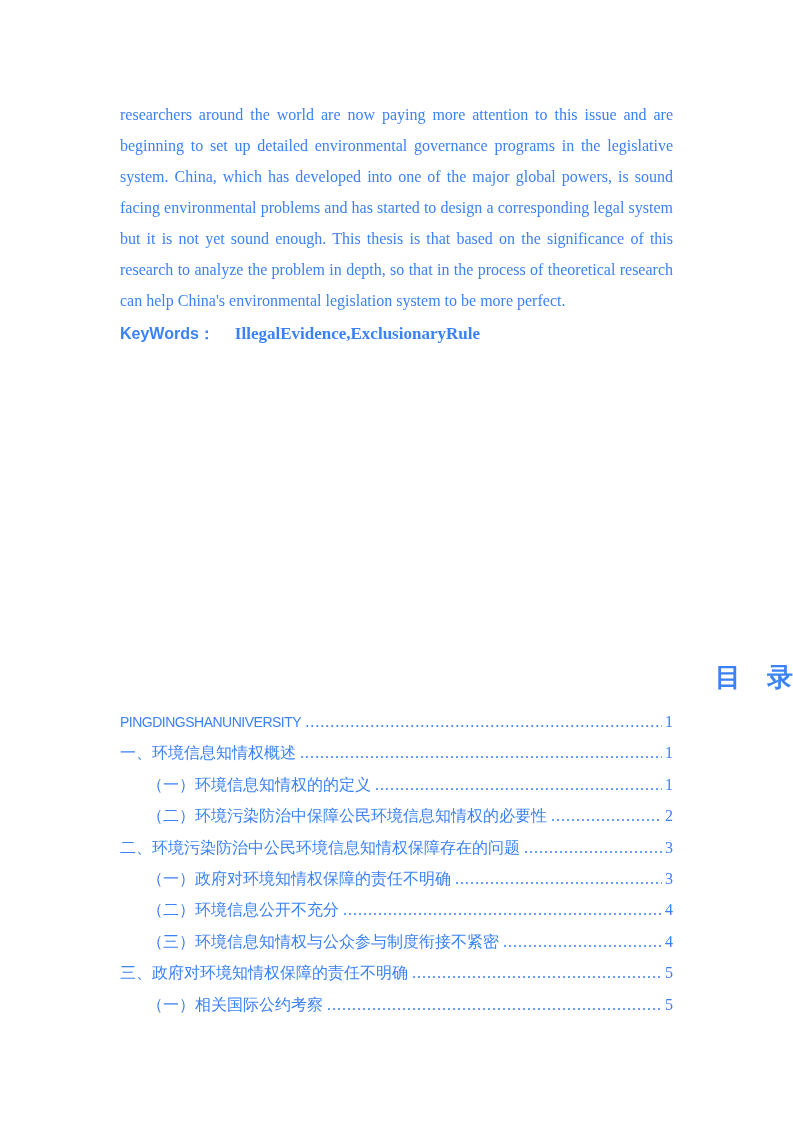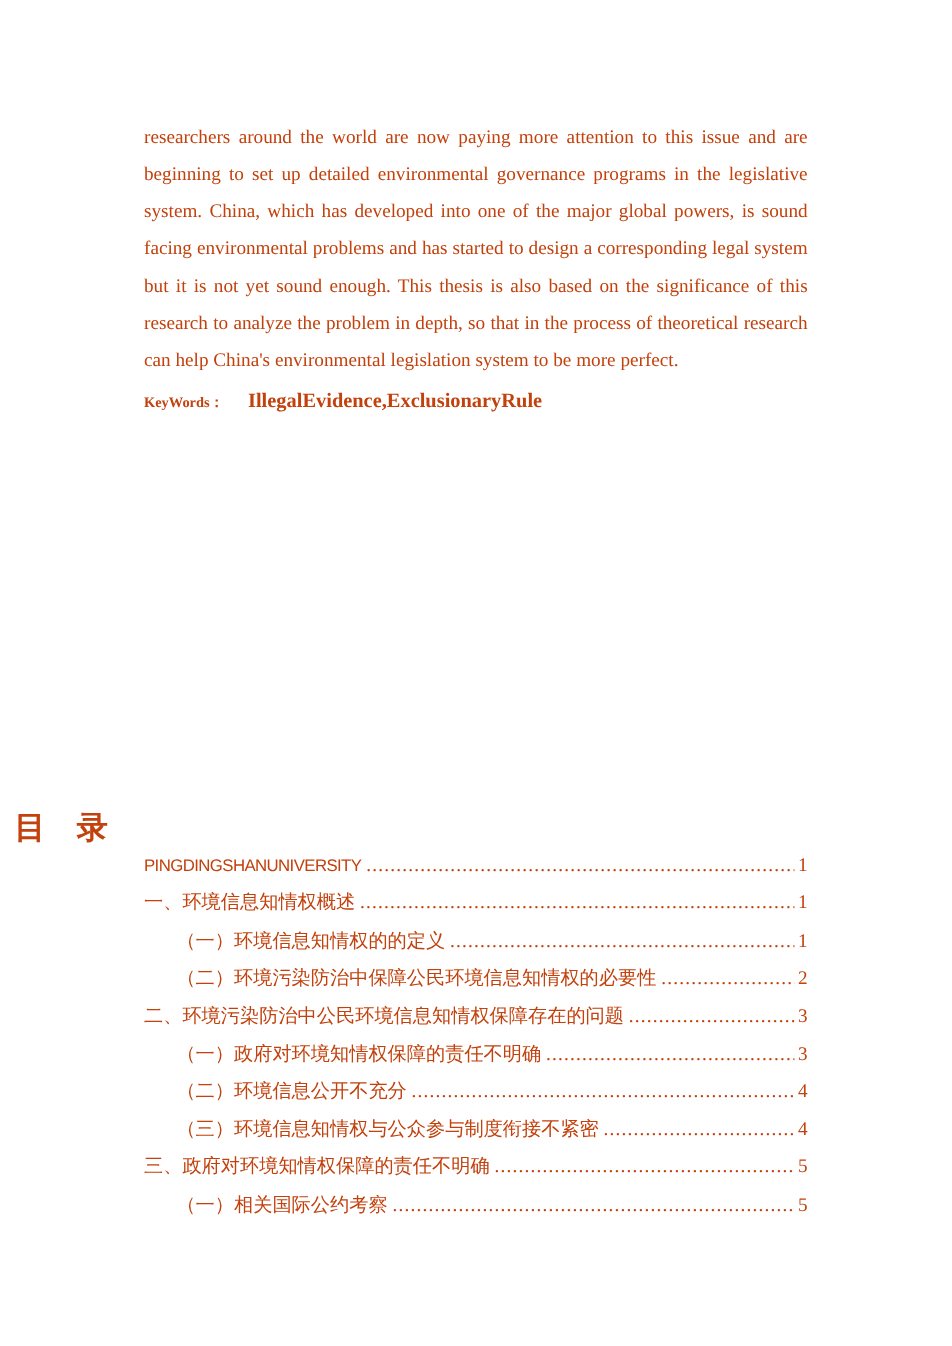--- a/index.html
+++ b/index.html
@@ -5,21 +5,21 @@
   html, body {
     margin: 0;
     padding: 0;
     background: #ffffff;
   }
   .page {
     position: relative;
     width: 793px;
     height: 1122px;
     background: #ffffff;
-    color: #c2410c;
+    color: #3b82f6;
     font-family: "Liberation Serif", serif;
     overflow: hidden;
   }
 
   
   .abstract {
     position: absolute;
     left: 120px;
     top: 99px;
     width: 553px;
@@ -40,39 +40,39 @@
   
   .keywords {
     position: absolute;
     left: 120px;
     top: 318px;
     width: 553px;
     margin: 0;
     line-height: 31px;
   }
   .kw-label, .kw-sep {
-    font-family: Liberation Serif, serif;
+    font-family: Liberation Sans, sans-serif;
     font-weight: 700;
-    font-size: 12px;
+    font-size: 16px;
   }
   .kw-value {
     font-family: "Liberation Serif", serif;
     font-size: 17px;
     margin-left: 20px;
     font-weight: bold;
   }
 
   
   .toc-title {
     position: absolute;
     left: 0;
     right: 0;
     top: 661px;
-    margin: 12px;
-    text-align: left;
+    margin: 0;
+    text-align: right;
     font-family: "Liberation Serif", serif;
     font-size: 26px;
     font-weight: 700;
     line-height: 34px;
   }
 
   
   .toc {
     position: absolute;
     left: 120px;
@@ -118,21 +118,21 @@
 </head>
 <body>
 
 <div class="page">
 
   <div class="abstract">
     <div class="jline">researchers around the world are now paying more attention to this issue and are</div>
     <div class="jline">beginning to set up detailed environmental governance programs in the legislative</div>
     <div class="jline">system. China, which has developed into one of the major global powers, is sound</div>
     <div class="jline">facing environmental problems and has started to design a corresponding legal system</div>
-    <div class="jline">but it is not yet sound enough. This thesis is also based on the significance of this</div>
+    <div class="jline">but it is not yet sound enough. This thesis is that based on the significance of this</div>
     <div class="jline">research to analyze the problem in depth, so that in the process of theoretical research</div>
     <div class="jline last">can help China's environmental legislation system to be more perfect.</div>
   </div>
 
   <p class="keywords"><span class="kw-label">KeyWords</span><span class="kw-sep">：</span><span class="kw-value">IllegalEvidence,ExclusionaryRule</span></p>
 
   <h1 class="toc-title">目　录</h1>
 
   <div class="toc">
 

